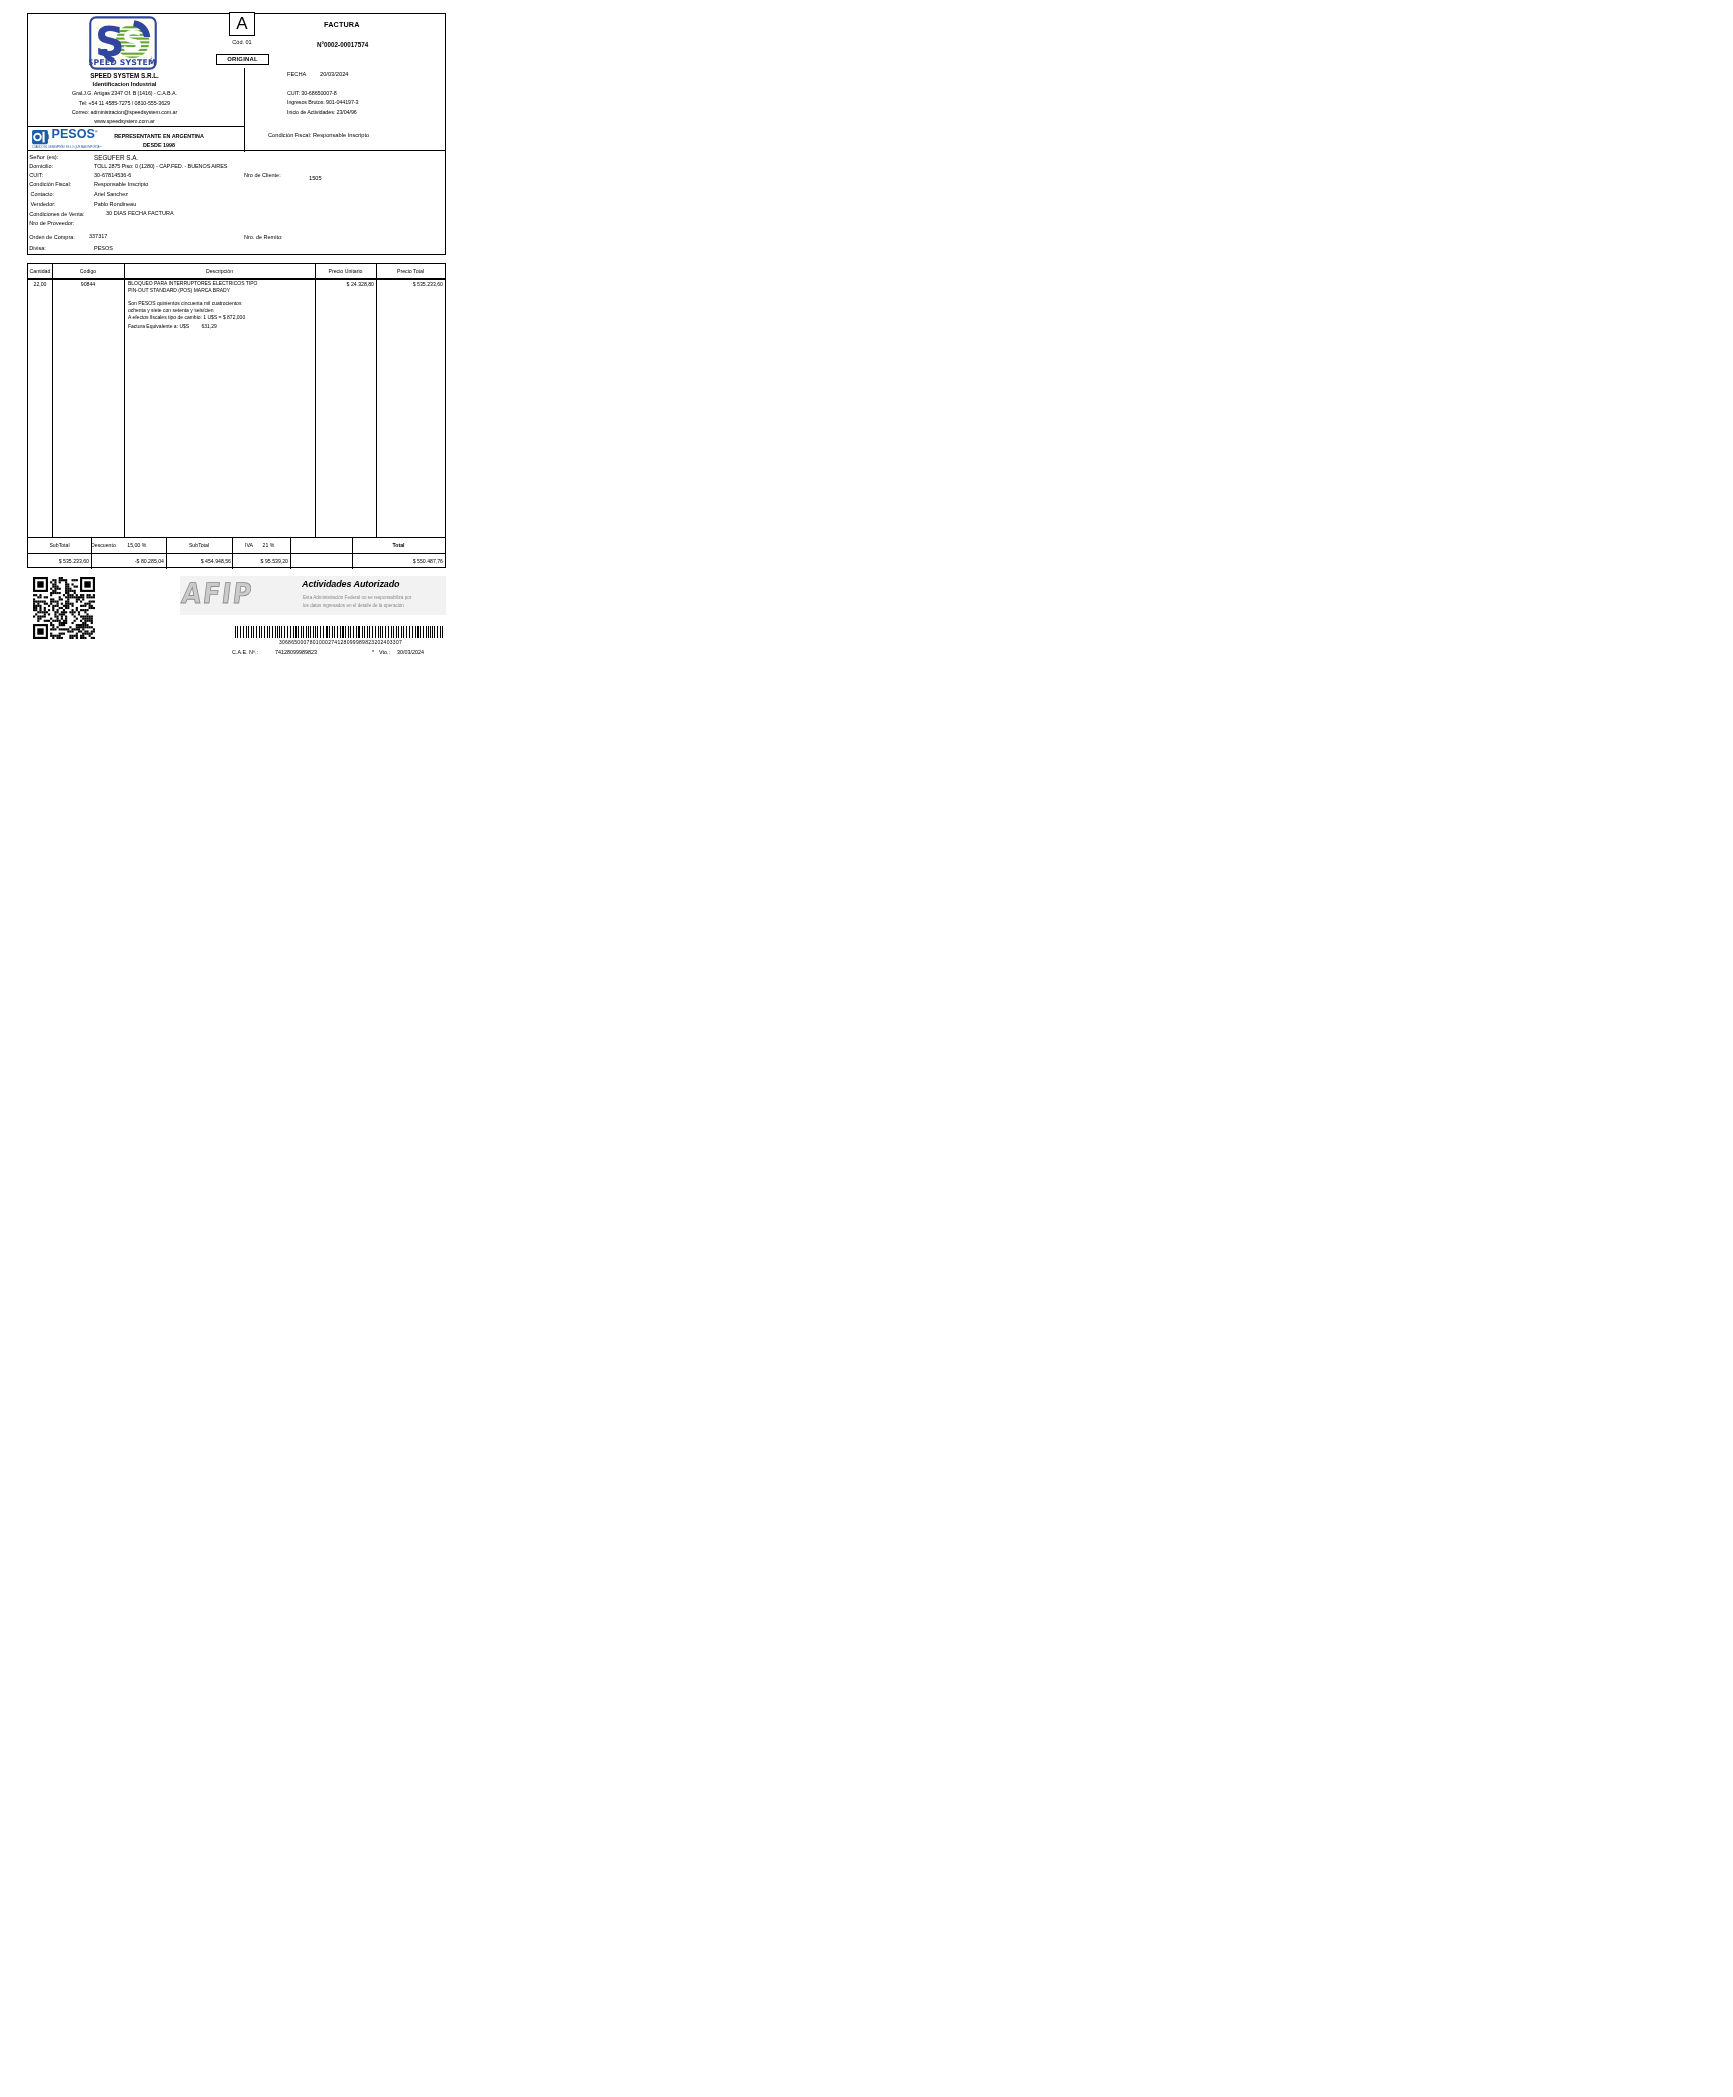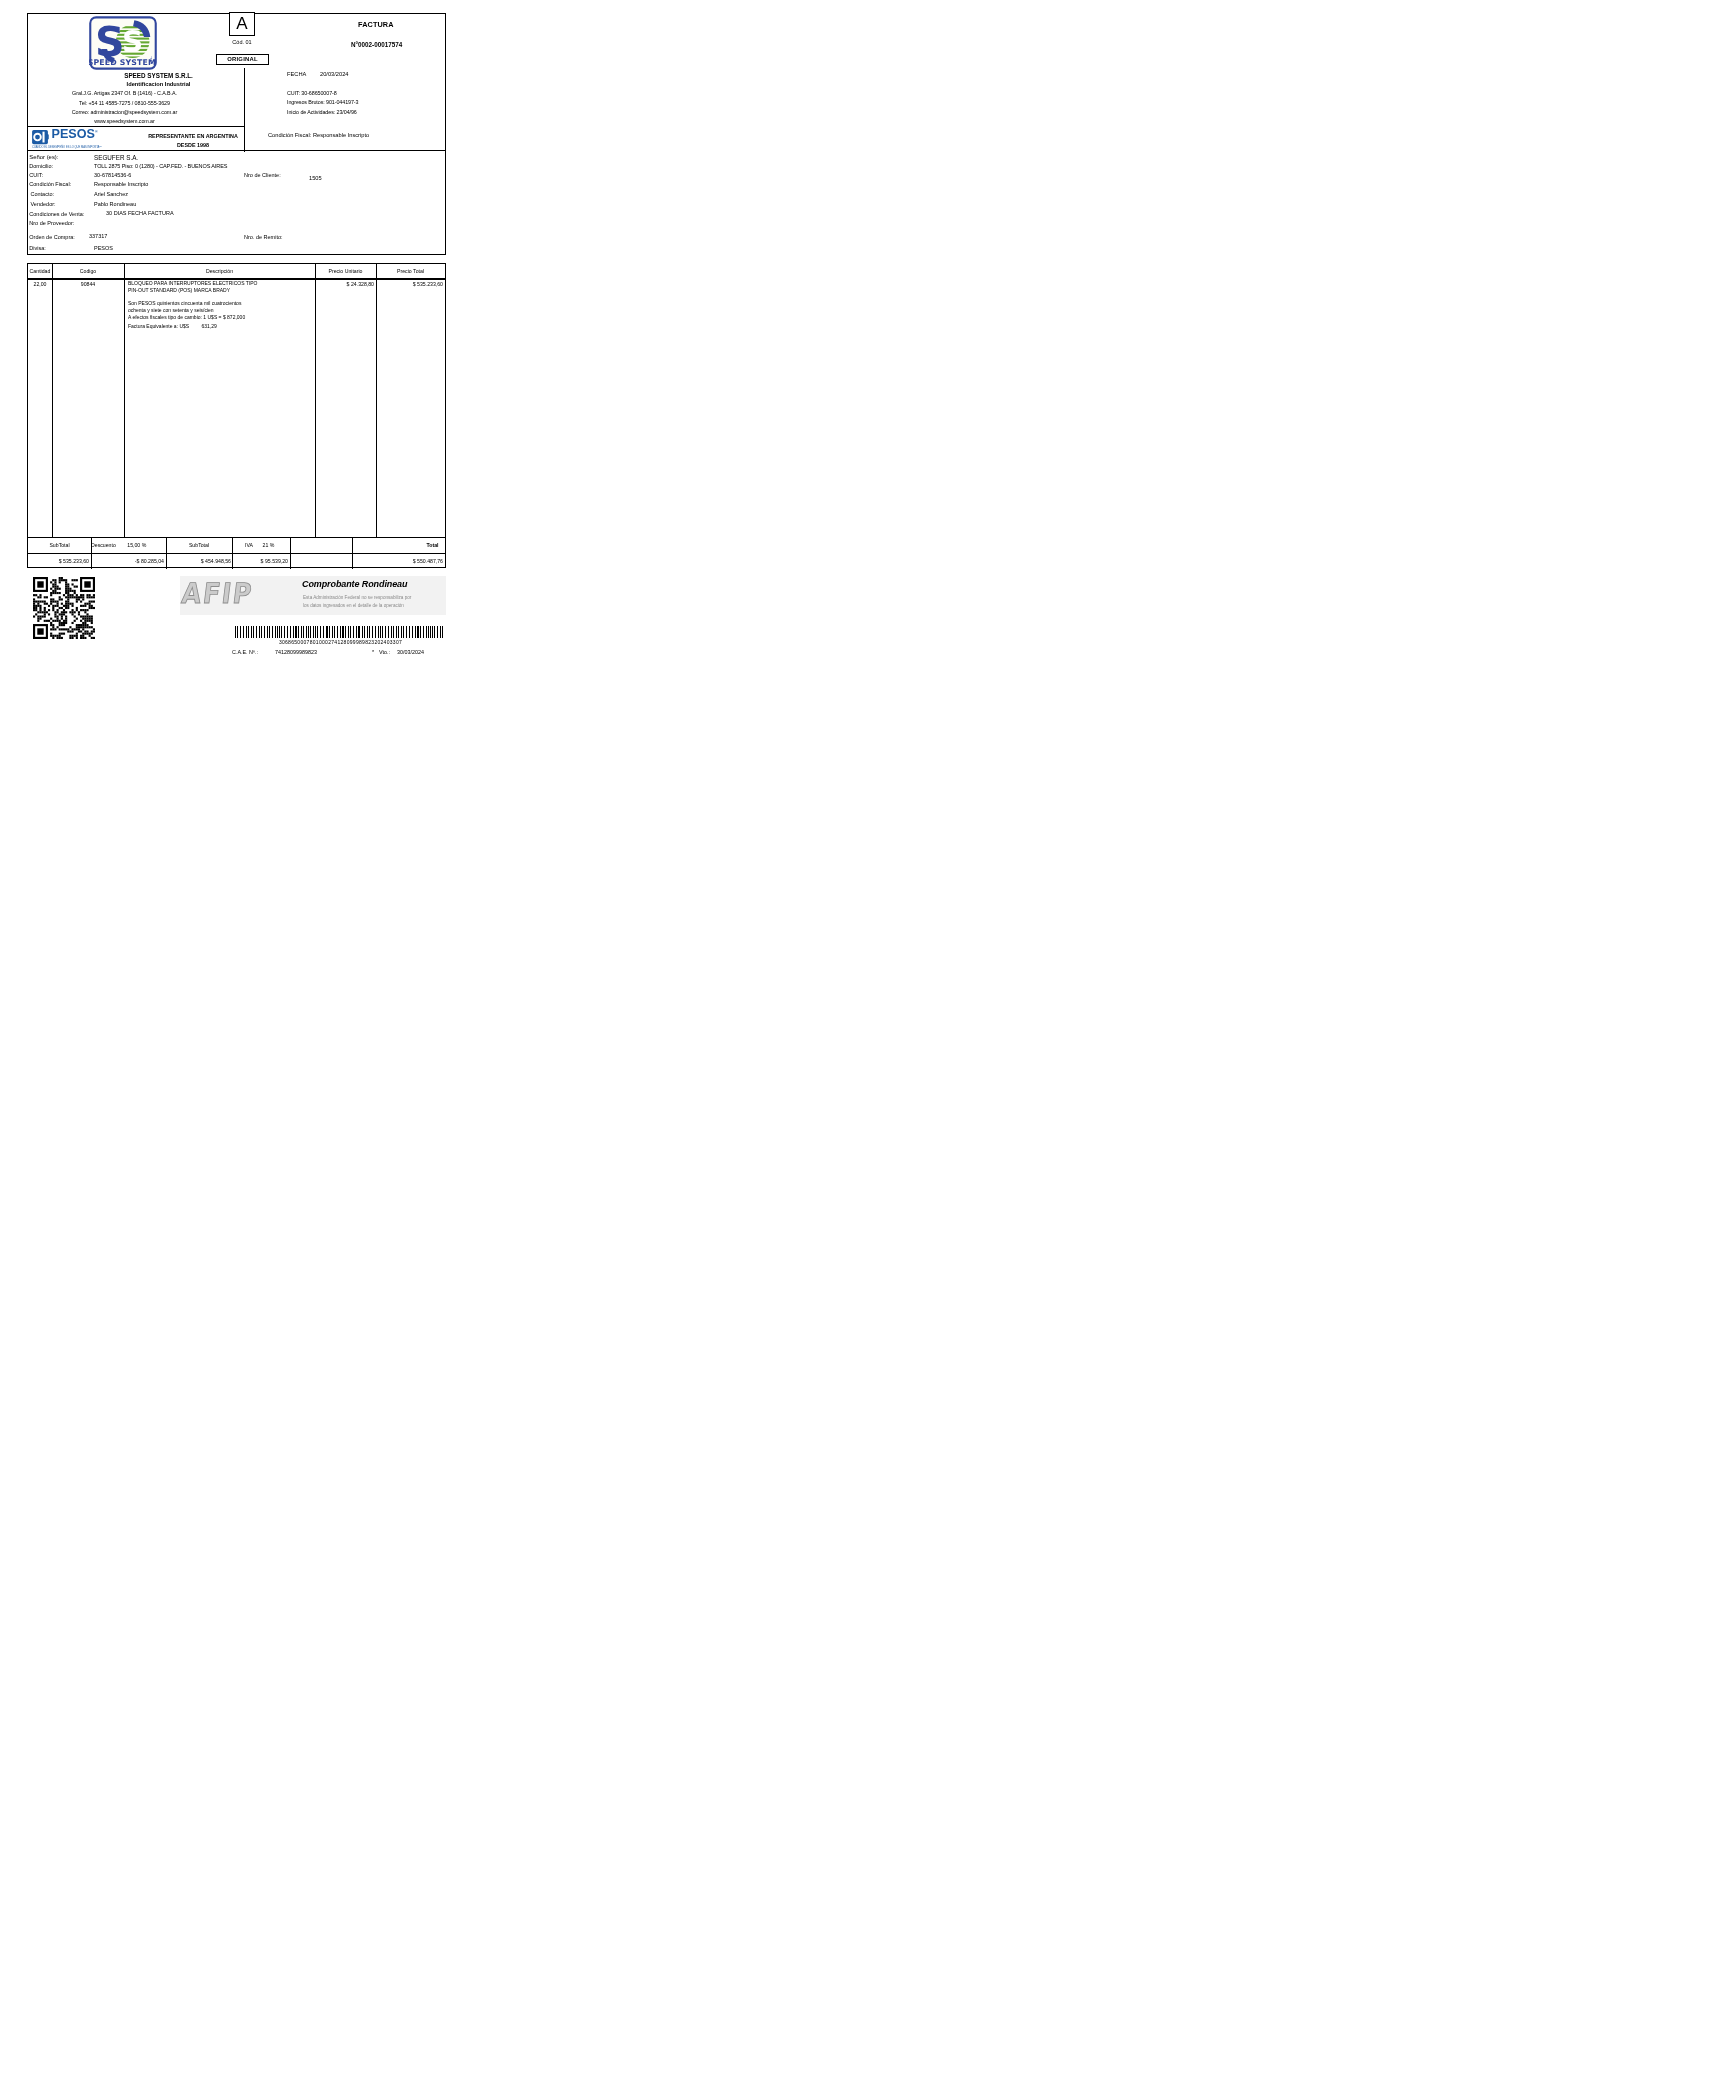--- a/index.html
+++ b/index.html
@@ -2,21 +2,21 @@
 <html style="font-size:6.7px"><head>
 <meta charset="utf-8">
 <style>
   html,body{margin:0;padding:0;background:#fff;}
   .page{position:relative;width:461px;height:654px;background:#fff;
         font-family:"Liberation Sans","DejaVu Sans",sans-serif;color:#000;overflow:hidden;}
   .abs{position:absolute;}
   .hline{position:absolute;background:#000;height:1.3px;}
   .vline{position:absolute;background:#000;width:0.8px;}
   .ctr{text-align:center;}
-  .b{font-weight:bold;margin-left:34px;}
+  .b{font-weight:bold;}
   .cond{letter-spacing:-0.1px;}
 
   
   .hdr-box{position:absolute;left:27px;top:12.6px;width:419px;height:242px;
            border-top:1.3px solid #000;border-left:0.8px solid #000;border-right:1.3px solid #000;
            border-bottom:1.7px solid #000;box-sizing:border-box;}
   .logo-box{position:absolute;left:61px;top:2.5px;width:68px;height:54px;}
   .company-line{position:absolute;left:0;width:193px;text-align:center;}
 
   .a-box{position:absolute;left:201px;top:-1.3px;width:25.6px;height:24px;border:1.3px solid #000;
@@ -552,21 +552,21 @@
         <rect x="110" y="0" width="35" height="35"></rect>
         <rect class="w" x="115" y="5" width="25" height="25"></rect>
         <rect x="120" y="10" width="15" height="15"></rect>
         <rect x="0" y="110" width="35" height="35"></rect>
         <rect class="w" x="5" y="115" width="25" height="25"></rect>
         <rect x="10" y="120" width="15" height="15"></rect>
       </svg></div>
 
   <div class="afip-band">
     <div class="afip-glyphs">AFIP</div>
-    <div class="authorized">Comprobante Rondineau</div>
+    <div class="authorized">Actividades Autorizado</div>
     <div class="disc" style="top:18.5px;">Esta Administración Federal no se responsabiliza por</div>
     <div class="disc" style="top:27px;">los datos ingresados en el detalle de la operación</div>
   </div>
 
   <div class="barcode">
       <span style="width:0.4px"></span>
       <i></i>
       <span style="width:0.8px"></span>
       <i></i>
       <span style="width:1.3px"></span>

